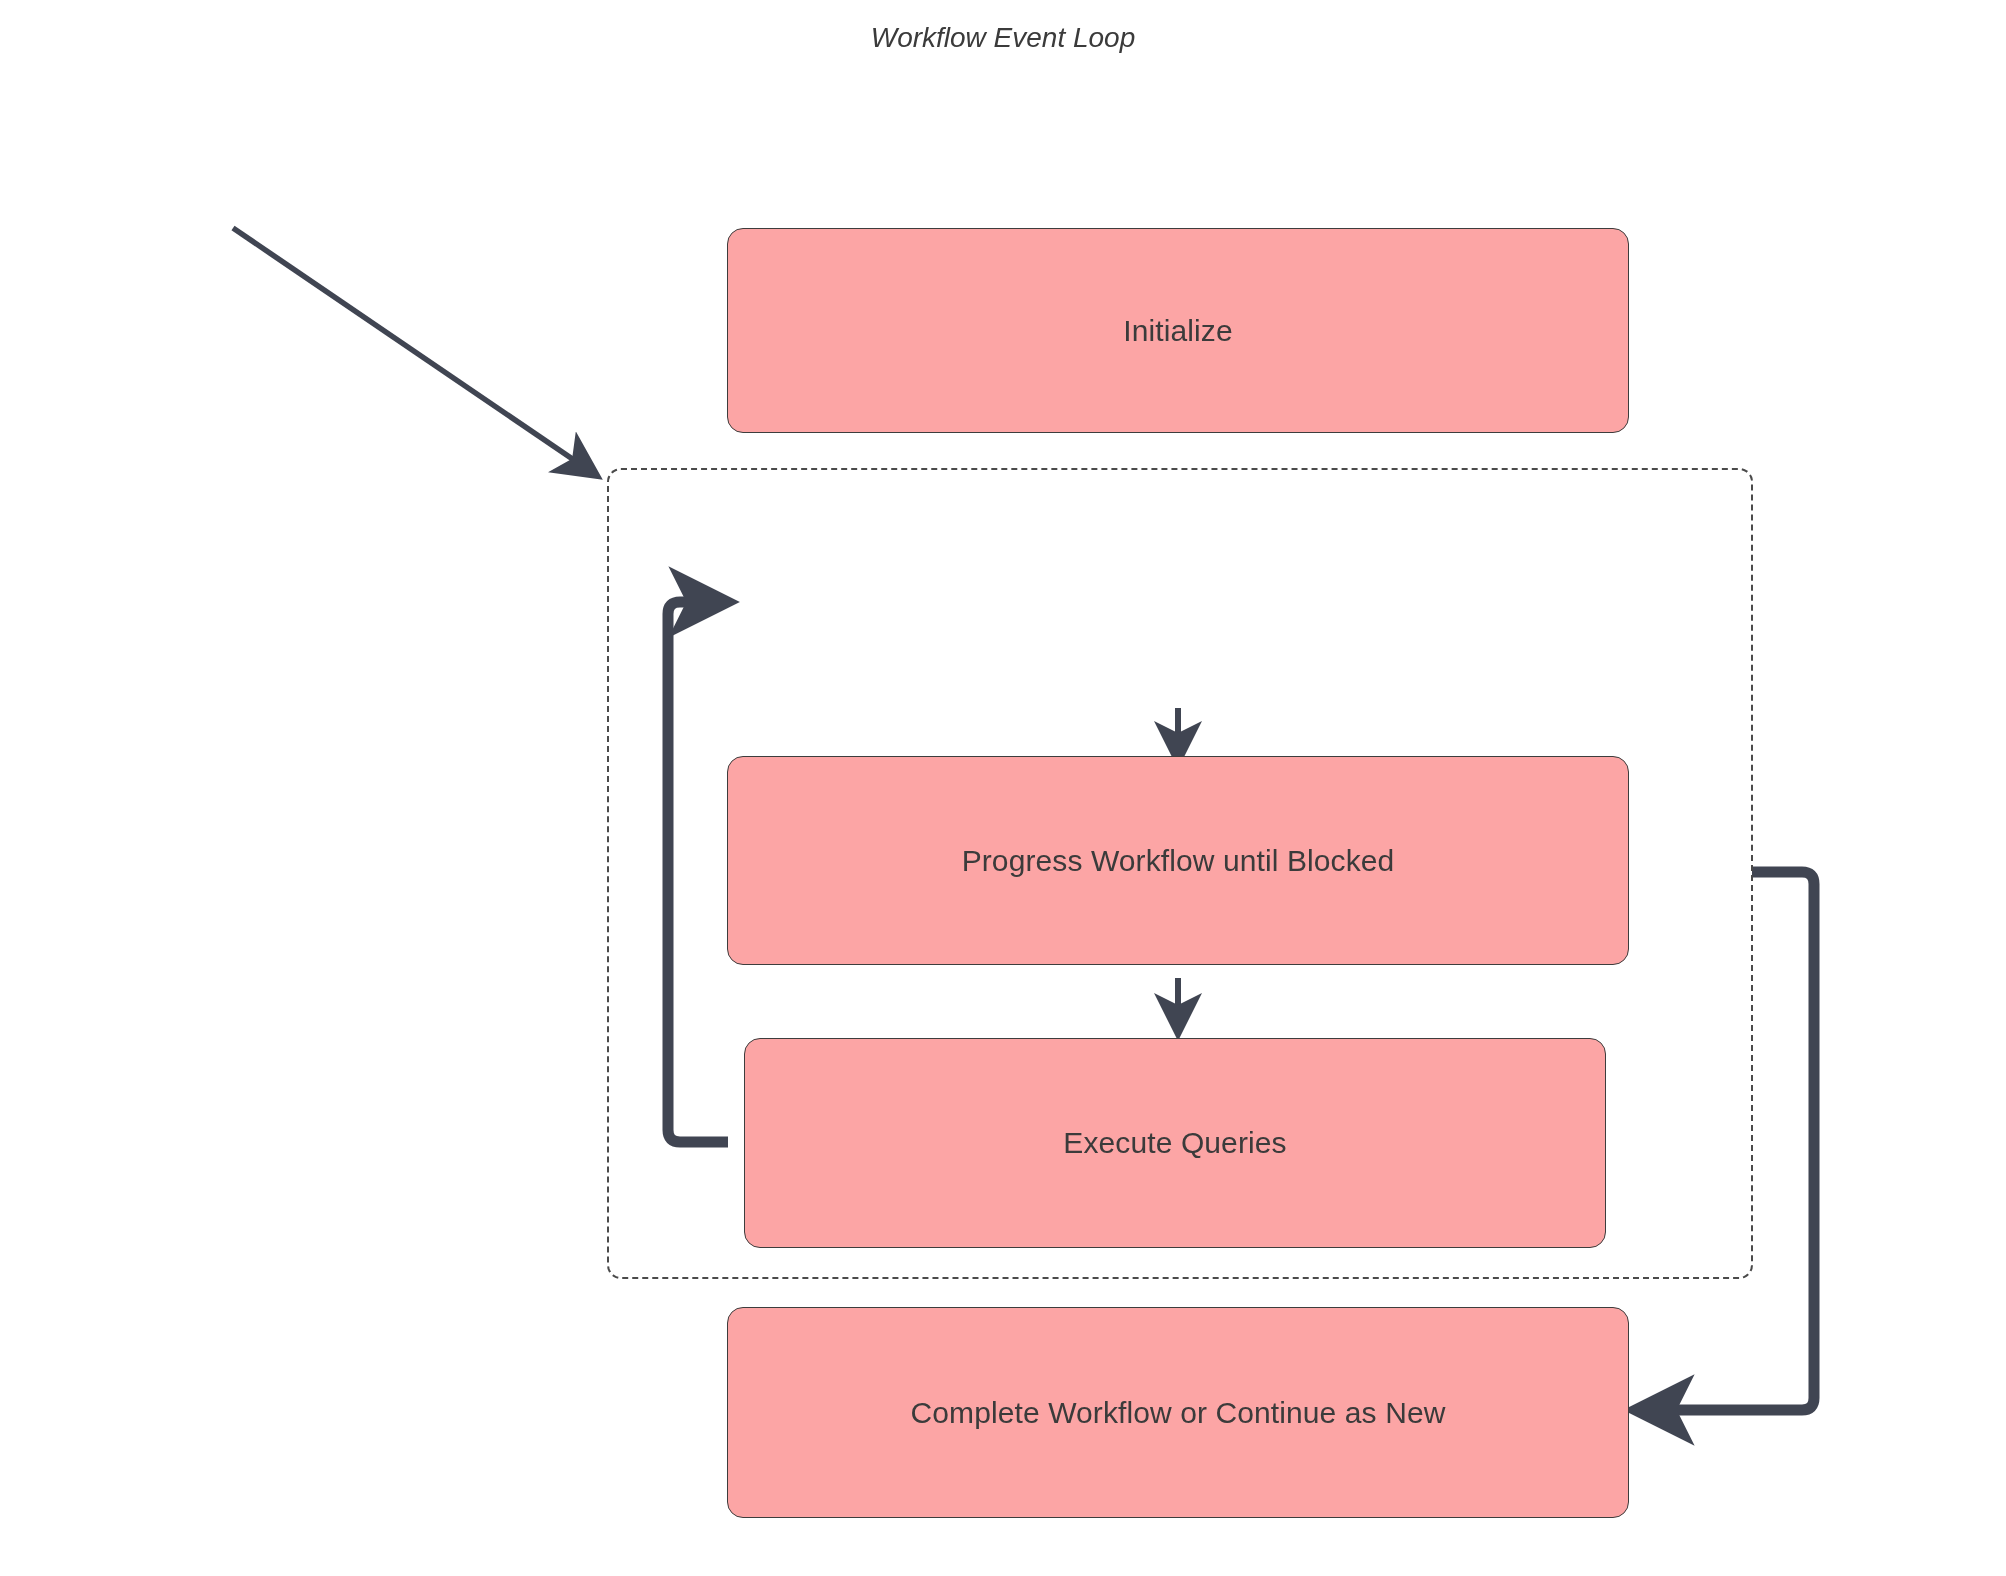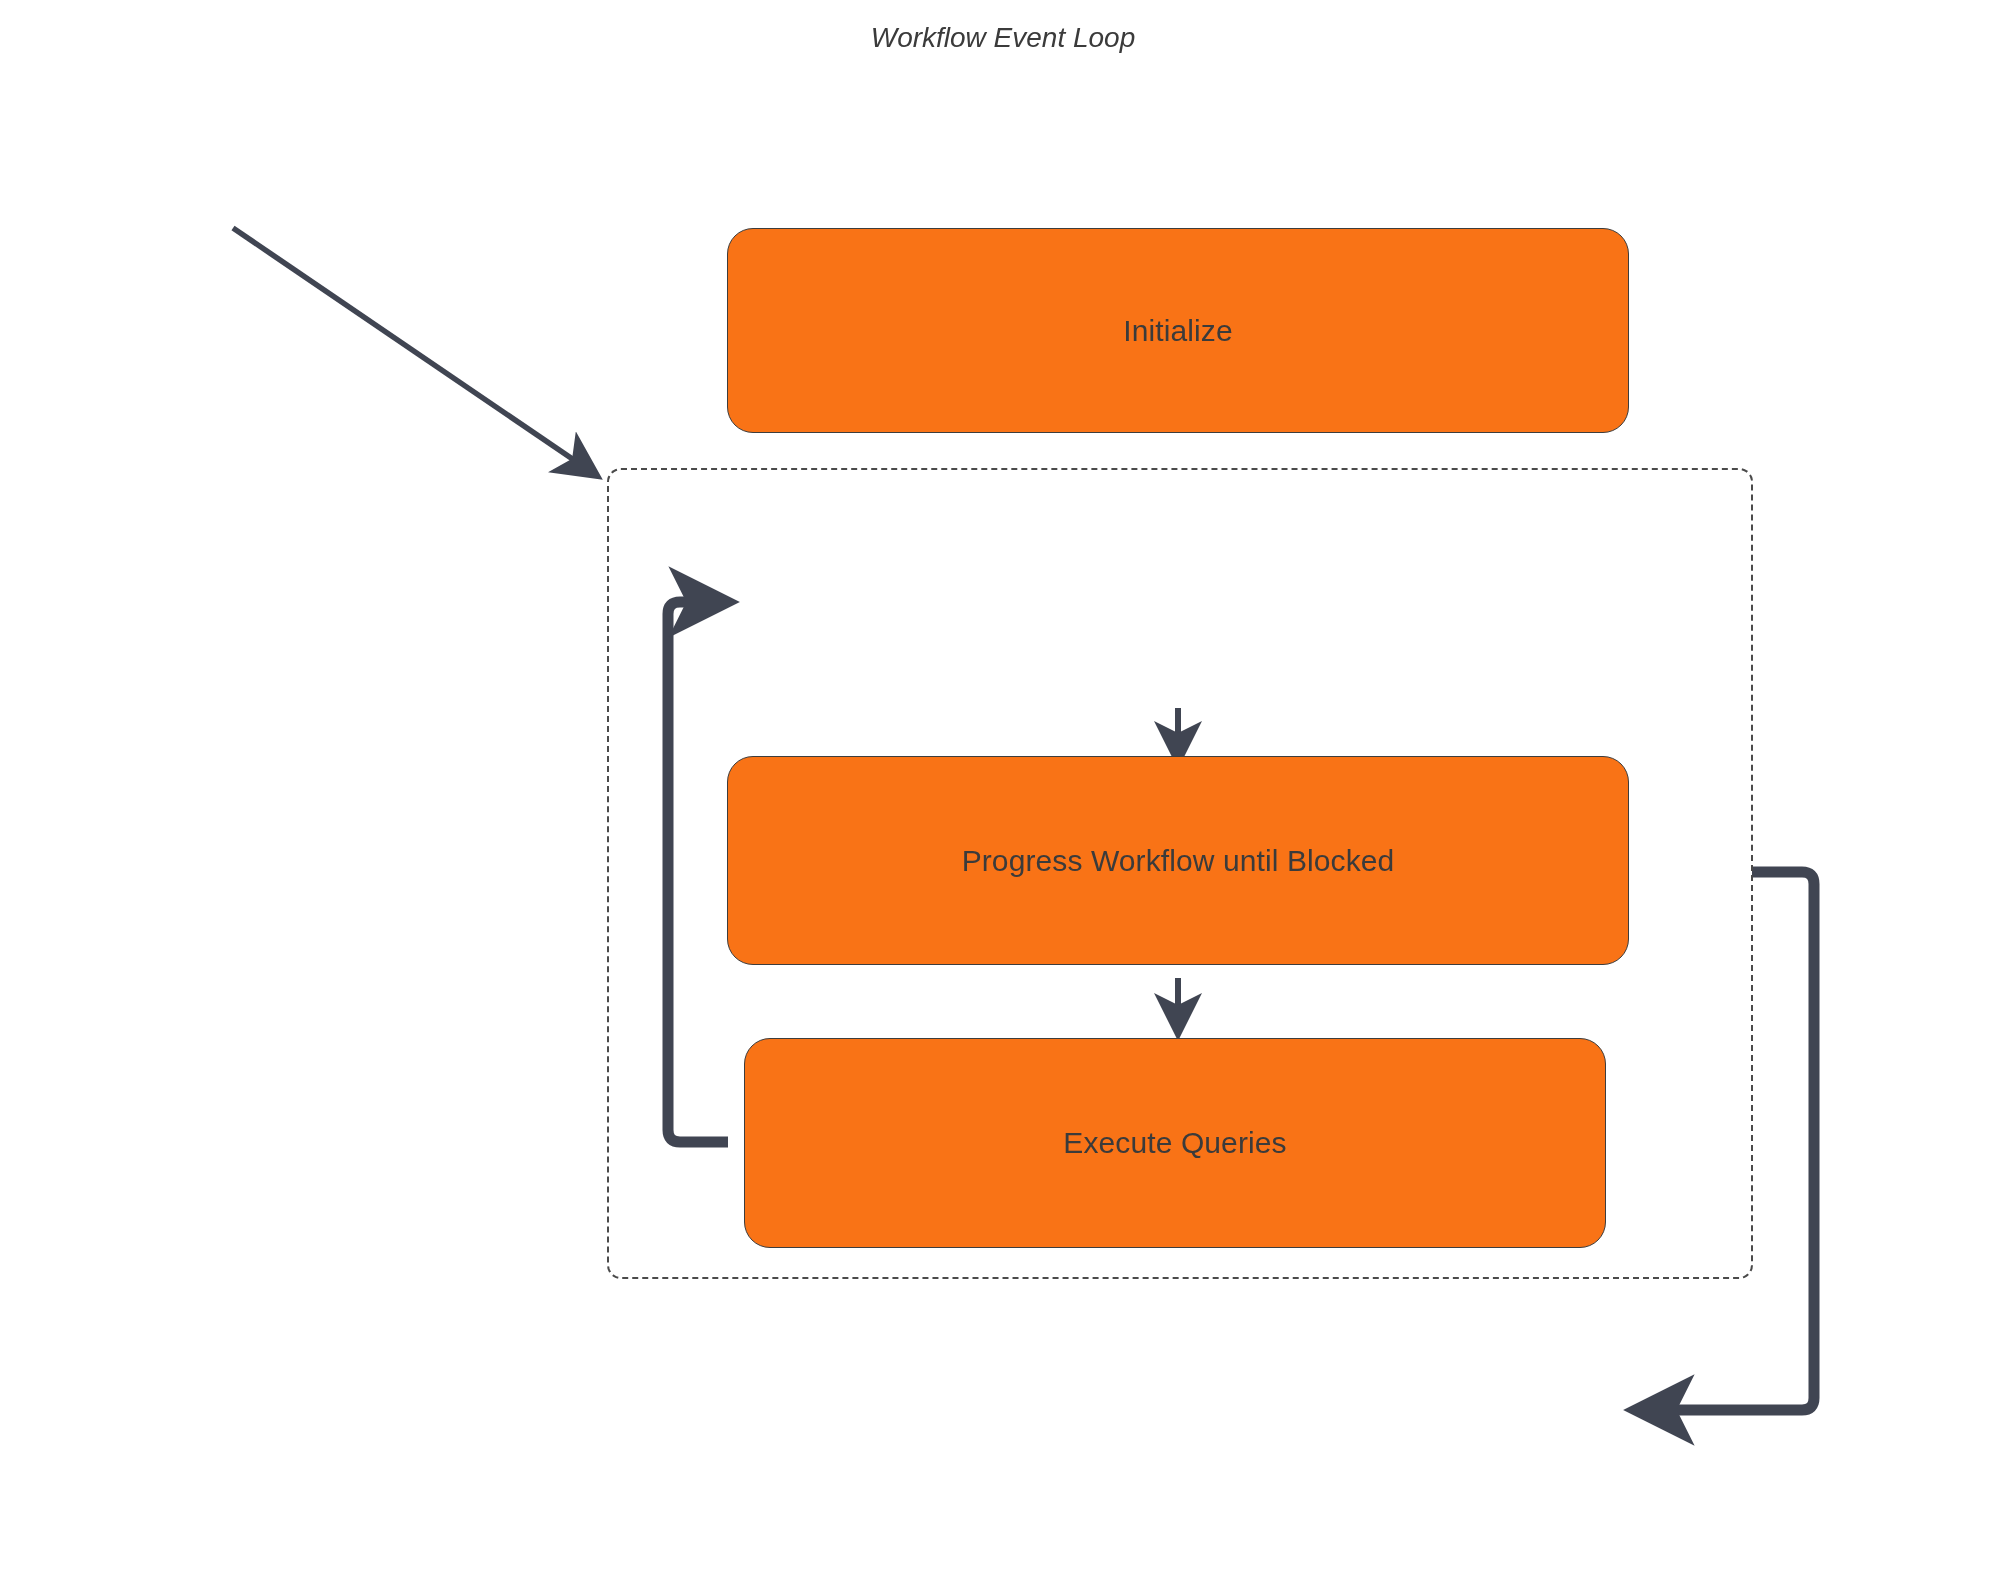--- a/index.html
+++ b/index.html
@@ -22,22 +22,22 @@
     left: 0;
     top: 0;
     width: 2006px;
     height: 1576px;
     pointer-events: none;
   }
   .node {
     position: absolute;
     box-sizing: border-box;
     border: 1.6px solid #3d3d3d;
-    border-radius: 26px;
-    background: #f97316;
+    border-radius: 16px;
+    background: #fca5a5;
     display: flex;
     align-items: center;
     justify-content: center;
     color: #3b3b3b;
     font-size: 30px;
     font-family: "Liberation Sans", sans-serif;
     letter-spacing: 0.1px;
   }
   .node-label {
     text-align: center;
@@ -124,14 +124,17 @@
 
 
   <div class="node" style="left:727px; top:756px; width:902px; height:209px;">
     <span class="node-label">Progress Workflow until Blocked</span>
   </div>
 
   <div class="node" style="left:744px; top:1038px; width:862px; height:210px;">
     <span class="node-label">Execute Queries</span>
   </div>
 
+  <div class="node" style="left:727px; top:1307px; width:902px; height:211px;">
+    <span class="node-label">Complete Workflow or Continue as New</span>
+  </div>
 
 </div>
 
 </body></html>

